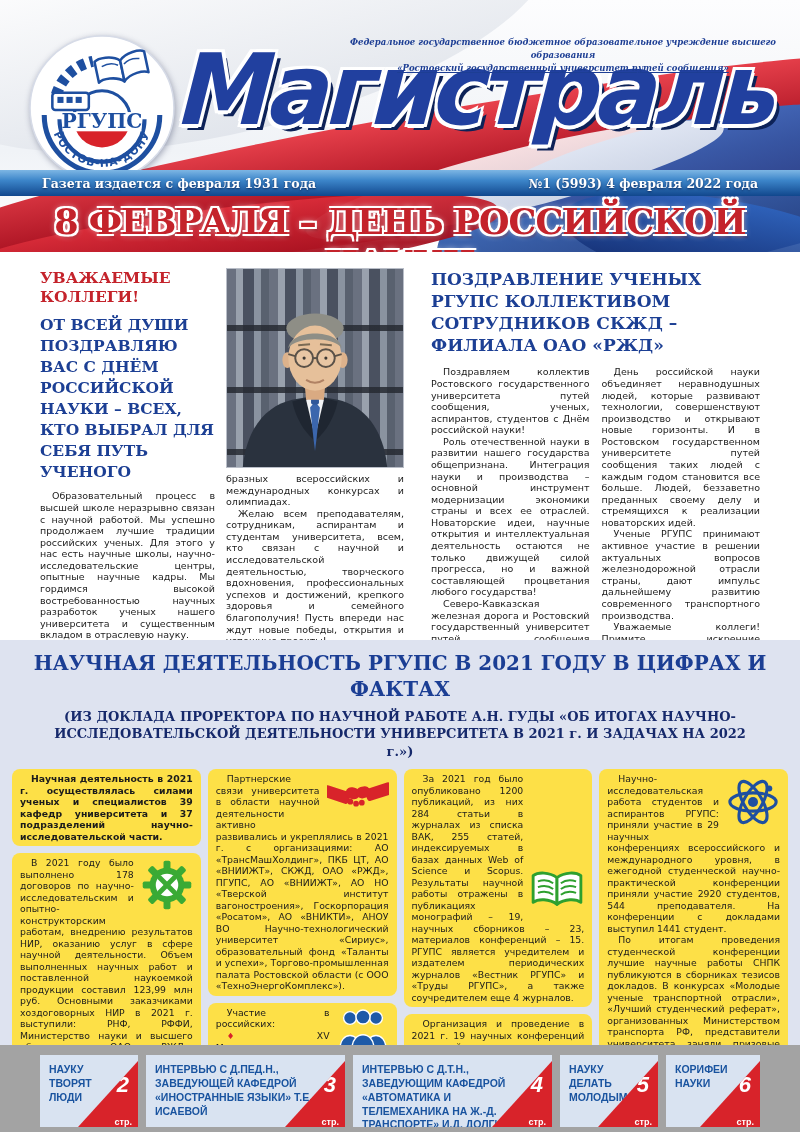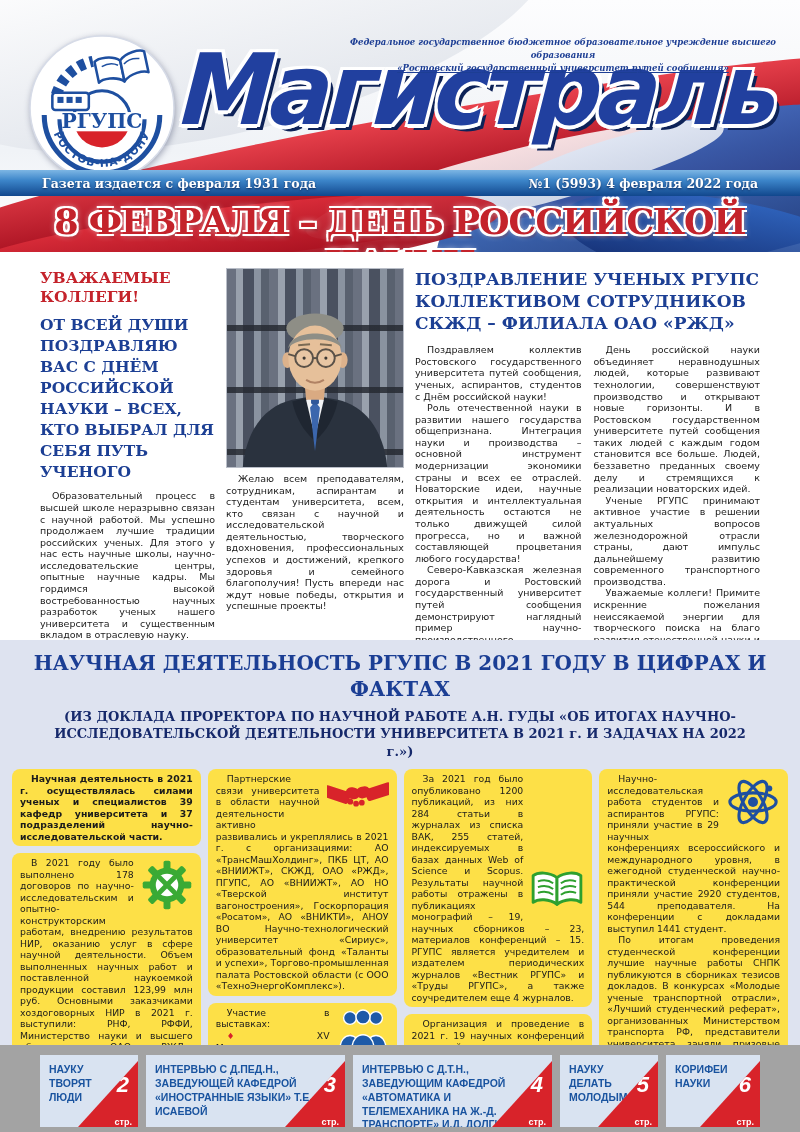--- a/index.html
+++ b/index.html
@@ -44,21 +44,21 @@
           font:bold 12.5px "DejaVu Serif",serif; color:#fff; text-shadow:0 1px 2px rgba(0,0,40,.55); }
 
   .headline { position:absolute; left:0; right:0; top:201px; z-index:3; text-align:center;
           font:bold 35px/1.2 "DejaVu Serif",serif; color:#c4232b; letter-spacing:-1px;
           text-shadow:-2px -2px 0 #fff,2px -2px 0 #fff,-2px 2px 0 #fff,2px 2px 0 #fff,0 0 7px #fff,3px 4px 2px rgba(100,0,10,.3); }
 
   
   .articles { height:388px; padding:16px 40px 0; display:flex; gap:11px; background:#fff; overflow:hidden;justify-content:space-between; }
   .col-left { width:175px; flex:none; }
   .col-center { width:178px; flex:none; }
-  .col-right { flex:1; min-width:0; }
+  .col-right { flex:1; min-width:0;margin-left:16px; }
   .greeting { font:bold 15.5px/1.22 "DejaVu Serif",serif; color:#c4232b; margin:1px 0 7px; }
   .blue-head { font:bold 15.5px/1.36 "DejaVu Serif",serif; color:#1c3f94; margin:0 0 8px; }
   .right-head { font:bold 17px/1.3 "DejaVu Serif",serif; color:#1c3f94; margin:0 0 10px; }
   .body-text { font:9.5px/1.22 "DejaVu Sans",sans-serif; color:#1b1b1b; text-align:justify; hyphens:auto; }
   .body-text p { margin:0; }
   .indent { text-indent:12px; }
   .photo-frame { width:178px; height:200px; border:1px solid #b9bec8; margin-bottom:5px; overflow:hidden;
       background:
         repeating-linear-gradient(180deg, rgba(0,0,0,0) 0 56px, rgba(38,42,50,.85) 56px 62px),
         repeating-linear-gradient(90deg,#6a7180 0 9px,#99a1ad 9px 16px,#4a5160 16px 27px,#8a93a0 27px 34px,#59616f 34px 42px); }
@@ -187,20 +187,21 @@
             <path d="M69,88 L62,86" fill="none"></path>
             <path d="M109,88 L116,86" fill="none"></path>
           </g>
           <circle cx="78" cy="90" r="1.6" fill="#3c3733"></circle>
           <circle cx="100" cy="90" r="1.6" fill="#3c3733"></circle>
           <path d="M72,77 L84,76 M94,76 L106,77" stroke="#7a6a54" stroke-width="2" fill="none"></path>
           <path d="M80,112 Q89,118 98,112" stroke="#b08264" stroke-width="2" fill="none"></path>
         </svg>
       </div>
       <div class="body-text">
+        <p>бразных всероссийских и международных конкурсах и олимпиадах.</p>
         <p class="indent">Желаю всем преподавателям, сотрудникам, аспирантам и студентам университета, всем, кто связан с научной и исследовательской деятельностью, творческого вдохновения, профессиональных успехов и достижений, крепкого здоровья и семейного благополучия! Пусть впереди нас ждут новые победы, открытия и успешные проекты!</p>
       </div>
 
     </div>
 
     <div class="col-right">
       <div class="right-head">ПОЗДРАВЛЕНИЕ УЧЕНЫХ РГУПС КОЛЛЕКТИВОМ СОТРУДНИКОВ СКЖД – ФИЛИАЛА ОАО «РЖД»</div>
       <div class="right-cols">
         <div class="body-text">
           <p class="indent">Поздравляем коллектив Ростовского государственного университета путей сообщения, ученых, аспирантов, студентов с Днём российской науки!</p>
@@ -276,21 +277,21 @@
               <g fill="#1e5aa8" stroke="#ffffff" stroke-width="1.4">
                 <circle cx="13" cy="9" r="6.4"></circle>
                 <path d="M3,40 C3,22 23,22 23,40 Z"></path>
                 <circle cx="39" cy="9" r="6.4"></circle>
                 <path d="M29,40 C29,22 49,22 49,40 Z"></path>
                 <circle cx="26" cy="8" r="7"></circle>
                 <path d="M15,40 C15,21 37,21 37,40 Z"></path>
               </g>
             </svg>
           </span>
-          <p class="tindent">Участие в выставках:</p>
+          <p class="tindent">Участие в российских:</p>
           <p class="tindent bullet"><span class="diamond">♦</span> <span>XV Международная выставка «Транспорт России», в рамках Транспортной недели – 2021, проходящей ежегодно в г. Москве;</span></p>
 
         </div>
       </div>
 
       <div class="sci-col">
         <div class="card">
           <span class="icon-low">
             <svg width="54" height="42" viewBox="0 0 56 44">
               <g fill="#ffffff" stroke="#2ea02e" stroke-width="3" stroke-linejoin="round">

